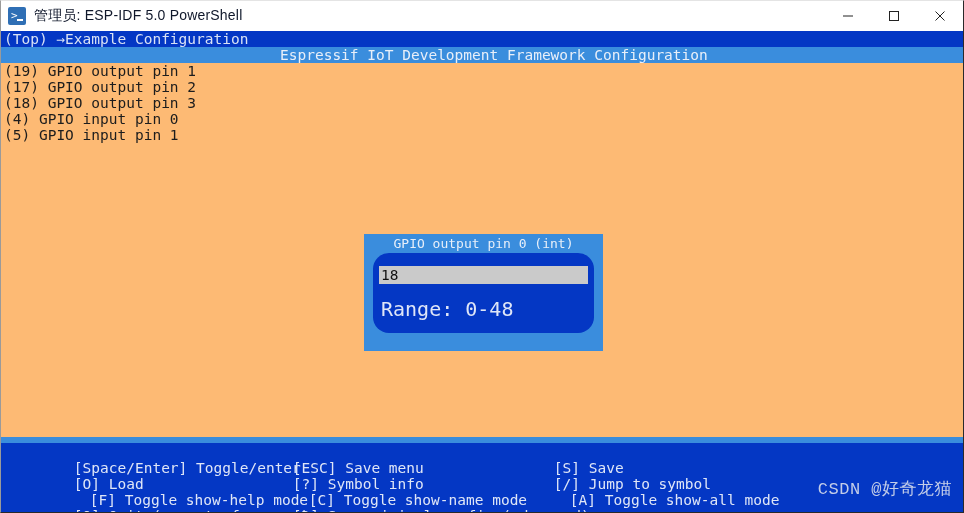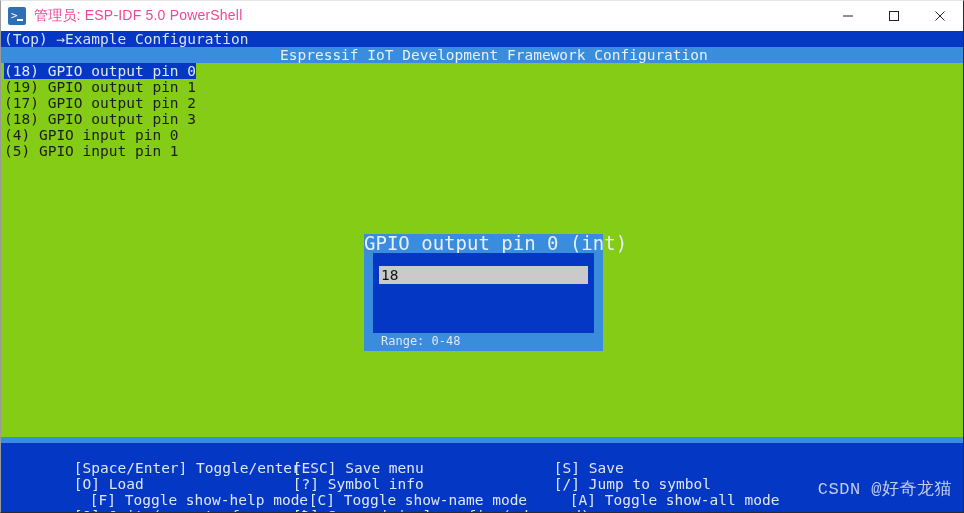--- a/index.html
+++ b/index.html
@@ -57,21 +57,21 @@
   .tb-icon::after {
     content: "";
     position: absolute;
     left: 9px; top: 12px;
     width: 6px; height: 2px;
     background: #ffffff;
   }
   .tb-title {
     font-family: "Liberation Sans", sans-serif;
     font-size: 14px;
-    color: #ec4899;
+    color: #0f172a;
     white-space: nowrap;
     letter-spacing: 0.2px;
   }
   .tb-buttons {
     position: absolute;
     right: 0; top: 0;
     height: 30px;
     display: flex;
   }
   .tb-btn {
@@ -86,21 +86,21 @@
   }
   .tb-btn svg { display: block; }
 
   
   .terminal {
     position: absolute;
     left: 0;
     top: 30px;
     width: 962px;
     height: 481px;
-    background: #84cc16;
+    background: #fdba74;
     overflow: hidden;
   }
 
   .row {
     position: absolute;
     left: 0;
     width: 962px;
     height: 16px;
     font-family: "DejaVu Sans Mono", monospace;
     font-size: 14.5px;
@@ -156,32 +156,33 @@
     width: 239px;
     height: 117px;
     background: #3a8ddd;
     box-sizing: border-box;
   }
   .dlg-title {
     height: 19px;
     line-height: 19px;
     text-align: center;
     font-family: "DejaVu Sans Mono", monospace;
-    font-size: 19px;
+    font-size: 13px;
     color: #e8eff9;
     white-space: pre;
   }
   .dlg-body {
     position: absolute;
     left: 9px;
     top: 19px;
     width: 221px;
     height: 80px;
     background: #0437c4;
     box-sizing: border-box;
+    border-radius: 16px;
   }
   .dlg-input {
     position: absolute;
     left: 6px;
     top: 13px;
     width: 209px;
     height: 18px;
     background: #cacaca;
     color: #121212;
     font-family: "DejaVu Sans Mono", monospace;
@@ -192,25 +193,24 @@
     box-sizing: border-box;
     border: none;
     outline: none;
     display: block;
   }
   .dlg-range {
     position: absolute;
     left: 8px;
     top: 48px;
     font-family: "DejaVu Sans Mono", monospace;
-    font-size: 12px;
+    font-size: 20px;
     line-height: 16px;
     color: #dfe6f7;
     white-space: pre;
-    margin-top: 32px;
   }
 
   
   .footer {
     position: absolute;
     left: 0;
     bottom: 0;
     width: 962px;
     height: 75px;
     background: #0437c4;
@@ -276,21 +276,20 @@
     </div>
   </div>
 
   <div class="terminal">
 
     <div class="row breadcrumb-row">(Top) →Example Configuration</div>
 
     <div class="row subtitle-row"><span class="subtitle-text">Espressif IoT Development Framework Configuration</span></div>
 
     <div class="menu">
-      <div class="menu-row"><span class="sel">(18) GPIO output pin 0</span></div>
       <div class="menu-row"><span>(19) GPIO output pin 1</span></div>
       <div class="menu-row"><span>(17) GPIO output pin 2</span></div>
       <div class="menu-row"><span>(18) GPIO output pin 3</span></div>
       <div class="menu-row"><span>(4) GPIO input pin 0</span></div>
       <div class="menu-row"><span>(5) GPIO input pin 1</span></div>
     </div>
 
     <div class="dialog">
       <div class="dlg-title">GPIO output pin 0 (int)</div>
       <div class="dlg-body">

